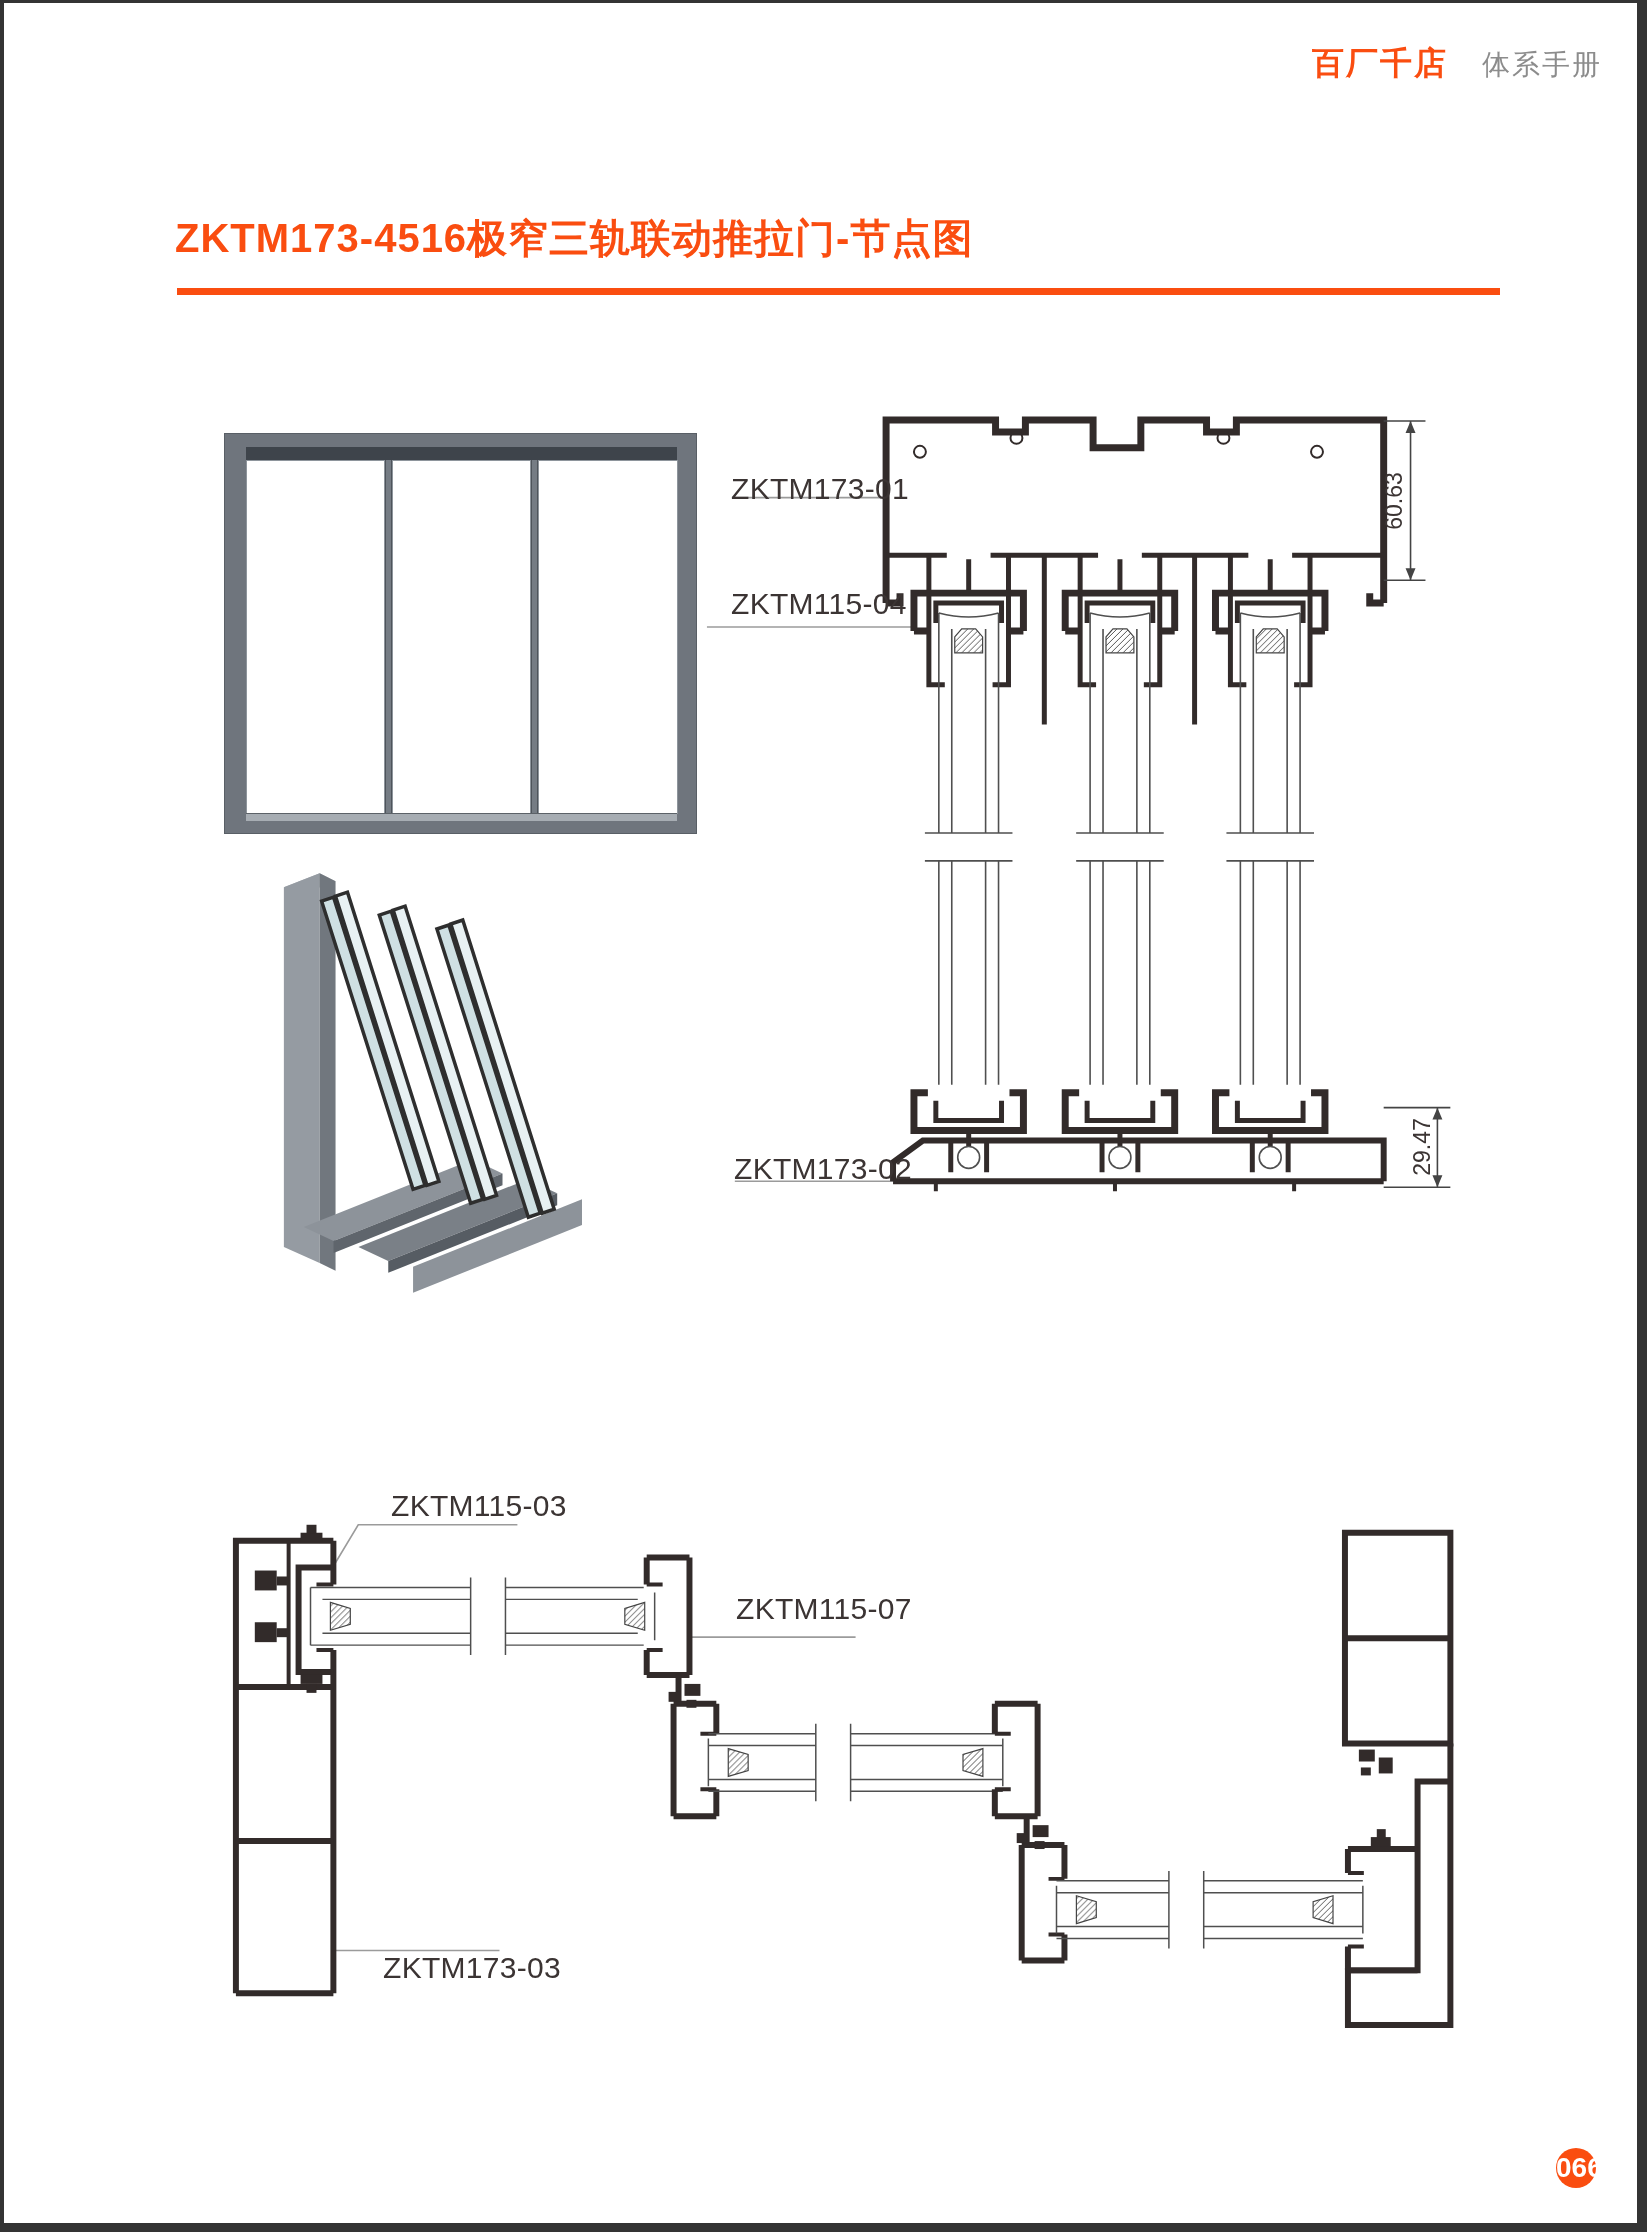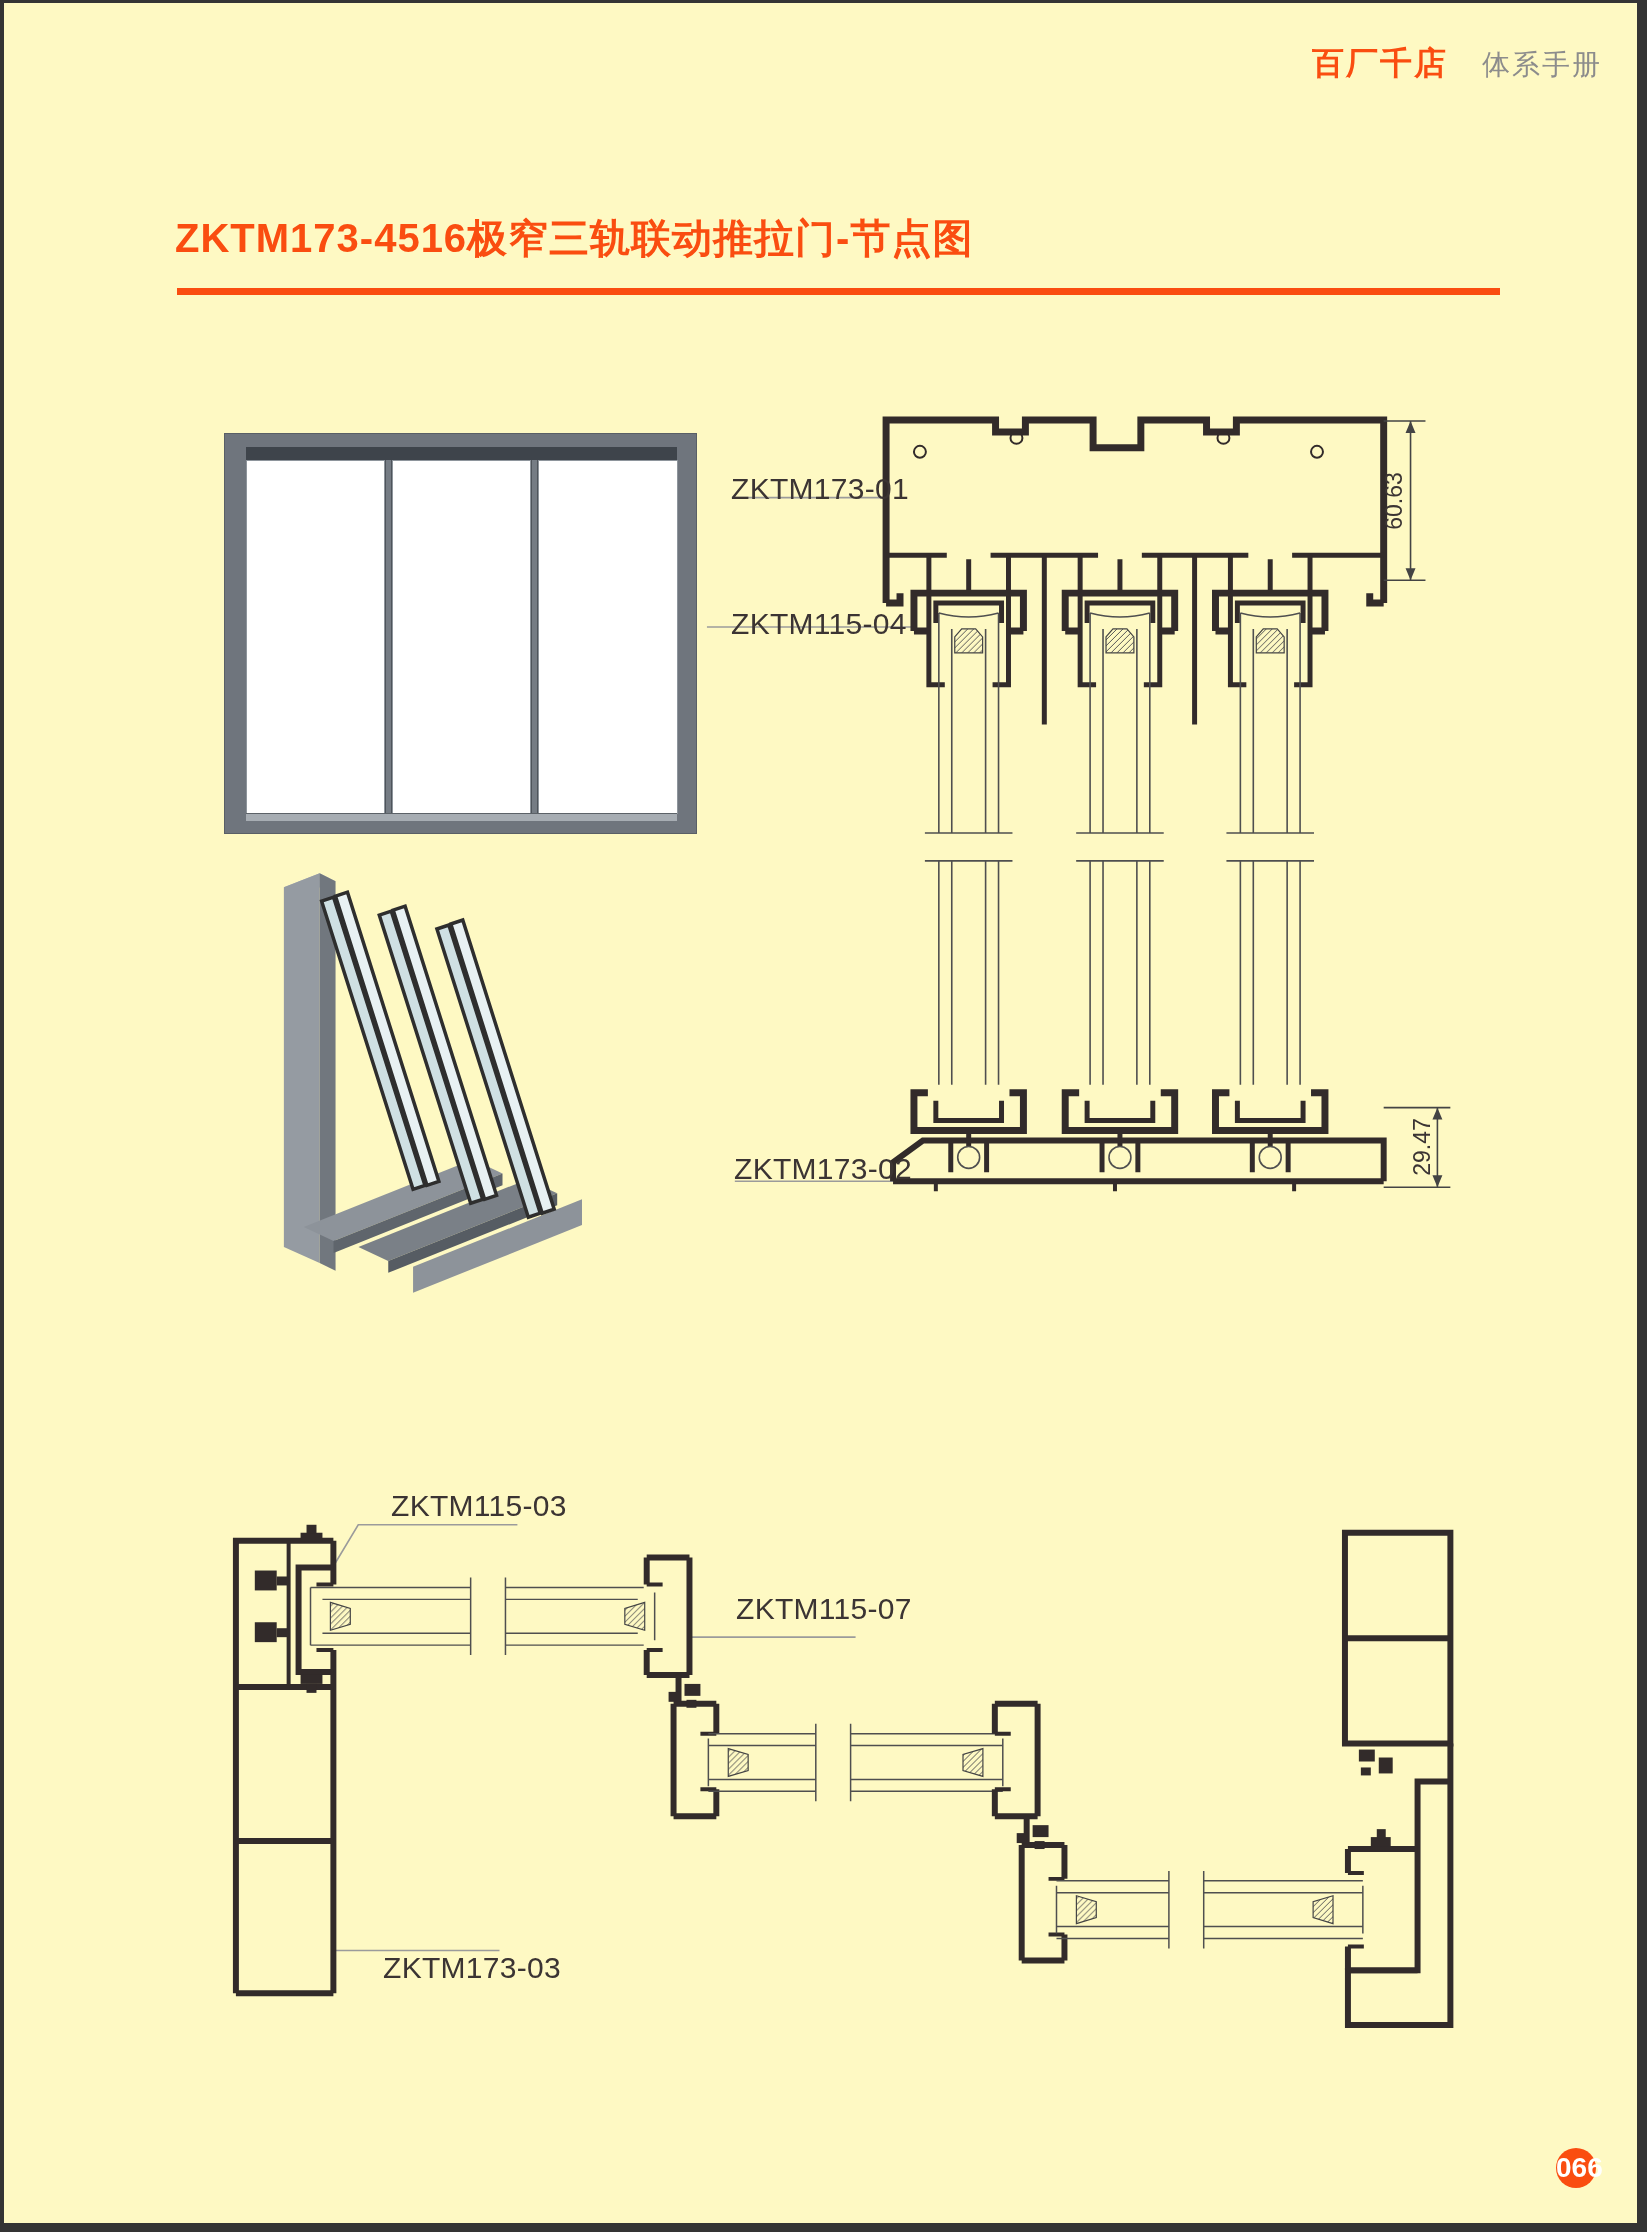--- a/index.html
+++ b/index.html
@@ -1,16 +1,16 @@
 <!DOCTYPE html>
 <html><head>
 <meta charset="utf-8">
 <style>
   html,body{margin:0;padding:0;background:#e8e8e8;}
-  .page{position:relative;width:1648px;height:2233px;background:#fef9c3;overflow:hidden;
+  .page{position:relative;width:1648px;height:2233px;background:#ffffff;overflow:hidden;
         font-family:"Liberation Sans","DejaVu Sans",sans-serif;}
   .edge{position:absolute;background:#343434;}
   .edge.l{left:0;top:0;width:4px;height:2233px;}
   .edge.t{left:0;top:0;width:1648px;height:3px;}
   .edge.r{right:0;top:0;width:11px;height:2233px;}
   .edge.b{left:0;bottom:0;width:1648px;height:10px;}
 
   .hdr{position:absolute;top:42px;right:46px;display:flex;align-items:baseline;gap:12px;}
   .hdr .brand{font-size:32px;font-weight:bold;color:#FA4D10;letter-spacing:2px;}
   .hdr .book{font-size:28px;color:#8C8C8C;letter-spacing:2px;margin-left:22px;}
@@ -180,21 +180,21 @@
     </g>
 
     <g stroke="#444" stroke-width="1.6" fill="none">
       <path d="M690 23 H732 M690 183 H732 M717 23 V183"></path>
       <path d="M690 713 H757 M690 793 H757 M744 713 V793"></path>
     </g>
     <path d="M717 23 L712 35 L722 35 Z M717 183 L712 171 L722 171 Z M744 713 L739 725 L749 725 Z M744 793 L739 781 L749 781 Z" fill="#444"></path>
   </svg>
 
   <div class="lbl" style="left:731px;top:472px;">ZKTM173-01</div>
-  <div class="lbl" style="left:731px;top:587px;margin-top:20px;">ZKTM115-04</div>
+  <div class="lbl" style="left:731px;top:587px;">ZKTM115-04</div>
   <div class="lbl" style="left:734px;top:1152px;">ZKTM173-02</div>
   <div class="vdim" style="left:1315px;top:487px;">60.63</div>
   <div class="vdim" style="left:1343px;top:1133px;">29.47</div>
 
   <svg class="abs" style="left:219px;top:1473px;" width="1303" height="577" viewBox="0 0 1310 580">
 
     <g stroke="#9B9B9B" stroke-width="1.6" fill="none">
       <path d="M300 52 H140 L113 97"></path>
       <path d="M473 165 H640"></path>
       <path d="M115 480 H282"></path>

